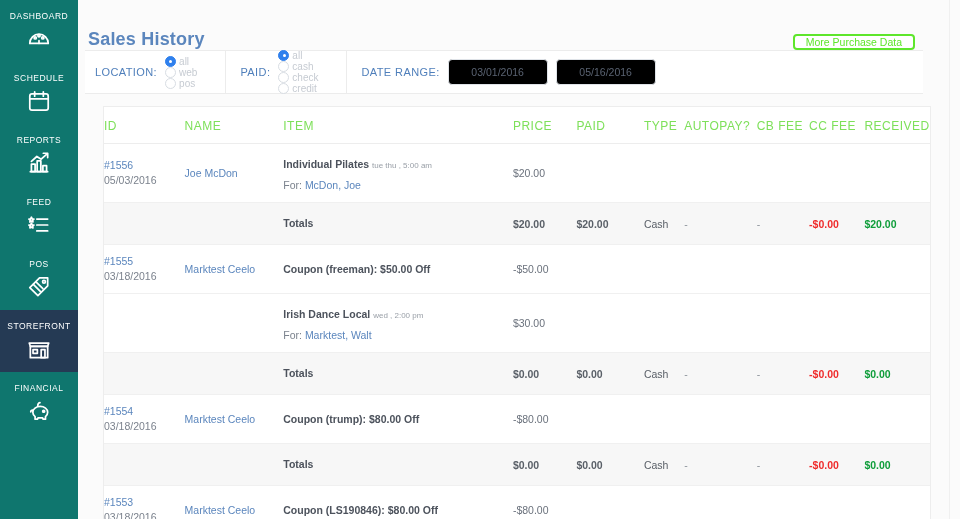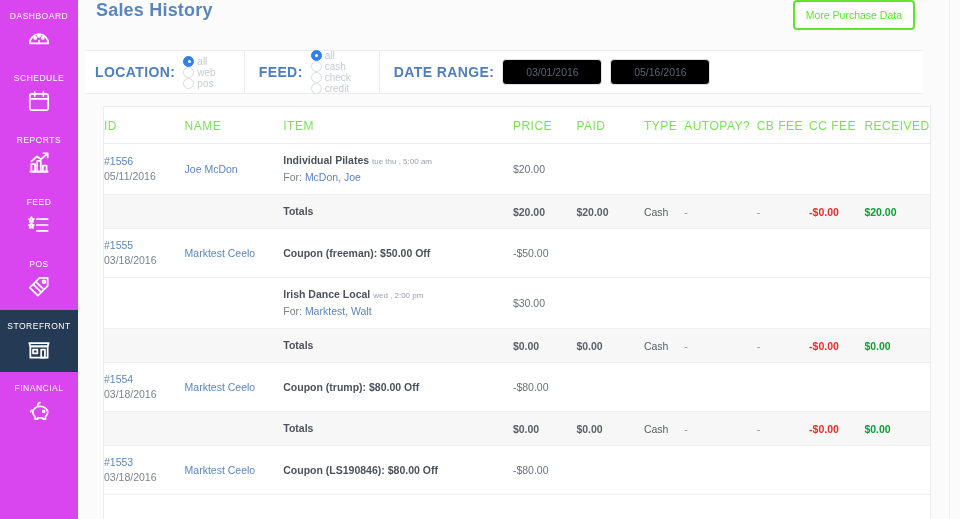--- a/index.html
+++ b/index.html
@@ -7,21 +7,21 @@
     width: 960px; height: 519px;
     overflow: hidden;
     font-family: "Liberation Sans", sans-serif;
     background: #ffffff;
   }
   #app { position: relative; width: 960px; height: 519px; display: flex; background: #fbfbfb; }
 
   
   #sidebar {
     width: 78px; height: 519px; flex: 0 0 78px;
-    background: #d946ef;
+    background: #0f766e;
     overflow: hidden;
     display: flex; flex-direction: column;
     align-items: stretch;
   }
   .nav-item {
     height: 62px;
     display: flex; flex-direction: column;
     align-items: center; justify-content: center;
     color: #ffffff; cursor: pointer;
     flex: 0 0 62px;
@@ -38,36 +38,35 @@
   
   #main {
     flex: 1 1 auto; height: 519px;
     position: relative;
     background: #fbfbfb;
     overflow: hidden;
   }
 
   #topbar {
     height: 50px;
-    display: flex; align-items: flex-start;
+    display: flex; align-items: flex-end;
     padding: 0 8px 0 10px;
     background: #fbfbfb;
-    margin-left: 8px;
   }
   #page-title {
     font-size: 18px; font-weight: bold;
     color: #5b86bd; letter-spacing: 0.2px;
   }
   #more-data-btn {
     margin-left: auto;
     border: 2px solid #5ee62b;
     background: #ffffff;
     color: #5ee62b;
     font-size: 10.5px;
-    padding: 7px 11px;
+    padding: 0 11px;
     border-radius: 4px;
     cursor: pointer;
     white-space: nowrap;
     font-family: "Liberation Sans", sans-serif;
     margin-right: 37px;
   }
 
   
   #filterbar {
     margin: 0 37px 0 7px;
@@ -78,21 +77,21 @@
     display: flex; align-items: center;
   }
   .filter-group {
     display: flex; align-items: center;
     height: 44px;
     padding: 0 14px;
   }
   .fg-loc { padding-left: 10px; }
   .fg-sep { border-left: 1px solid #ececec; }
   .filter-label {
-    font-size: 14px; font-weight: bold;
+    font-size: 11px; font-weight: normal;
     color: #4f7fbb; letter-spacing: 0.4px;
     margin-right: 8px; white-space: nowrap;
   }
   .radio-opt {
     display: flex; align-items: center;
     margin-right: 14px; cursor: pointer;
   }
   .radio-opt:last-child { margin-right: 0; }
   .radio-dot {
     width: 11px; height: 11px; border-radius: 50%;
@@ -163,21 +162,21 @@
   col.c-cb      { width: 52px; }
   col.c-cc      { width: 55px; }
   col.c-recv    { width: 65px; }
 
   th.th-id   { padding-left: 11px; }
   td.td-id   { padding-left: 11px; }
 
   .id-num { color: #5b86bd; font-size: 10.5px; line-height: 15px; }
   .id-date { color: #7b828d; font-size: 10.5px; line-height: 15px; }
   .name-link { color: #5b86bd; font-size: 10.5px; }
-  .item-title { color: #4c525c; font-size: 10.5px; font-weight: bold; line-height: 15px; }
+  .item-title { color: #4c525c; font-size: 10.5px; font-weight: bold; line-height: 23px; }
   .item-when { color: #9aa0a8; font-size: 8px; font-weight: normal; }
   .item-for { font-size: 10.5px; color: #7b828d; line-height: 16px; }
   .item-for a { color: #5b86bd; text-decoration: none; }
 
   tr.totals-row td { background: #f7f7f7; font-weight: bold; color: #5a6068; }
   tr.totals-row td.t-cc { color: #ef2b2b; }
   tr.totals-row td.t-recv { color: #0f9d3a; }
   tr.totals-row td.t-dash { font-weight: normal; color: #8d939c; }
   tr.totals-row td.t-type { font-weight: normal; color: #5a6068; }
 
@@ -296,21 +295,21 @@
               <span class="radio-text">web</span>
             </span>
             <span class="radio-opt">
               <span class="radio-dot"></span>
               <span class="radio-text">pos</span>
             </span>
           </span>
       </div>
 
       <div class="filter-group fg-sep">
-        <span class="filter-label">FEED:</span>
+        <span class="filter-label">PAID:</span>
         <span id="type-opts">
             <span class="radio-opt checked">
               <span class="radio-dot"></span>
               <span class="radio-text">all</span>
             </span>
             <span class="radio-opt">
               <span class="radio-dot"></span>
               <span class="radio-text">cash</span>
             </span>
             <span class="radio-opt">
@@ -357,21 +356,21 @@
               <th class="th-auto">AUTOPAY?</th>
               <th class="th-cb">CB FEE</th>
               <th class="th-cc">CC FEE</th>
               <th class="th-recv">RECEIVED</th>
             </tr>
         </thead>
         <tbody id="table-body">
             <tr class="entry-row">
               <td class="td-id">
                 <div class="id-num">#1556</div>
-                <div class="id-date">05/11/2016</div>
+                <div class="id-date">05/03/2016</div>
               </td>
               <td><span class="name-link">Joe McDon</span></td>
               <td>
                 <div class="item-title"><span>Individual Pilates</span> <span class="item-when">tue thu , 5:00 am</span></div>
                 <div class="item-for"><span>For:</span> <a href="#">McDon, Joe</a></div>
               </td>
               <td>$20.00</td>
               <td></td>
               <td></td>
               <td></td>

